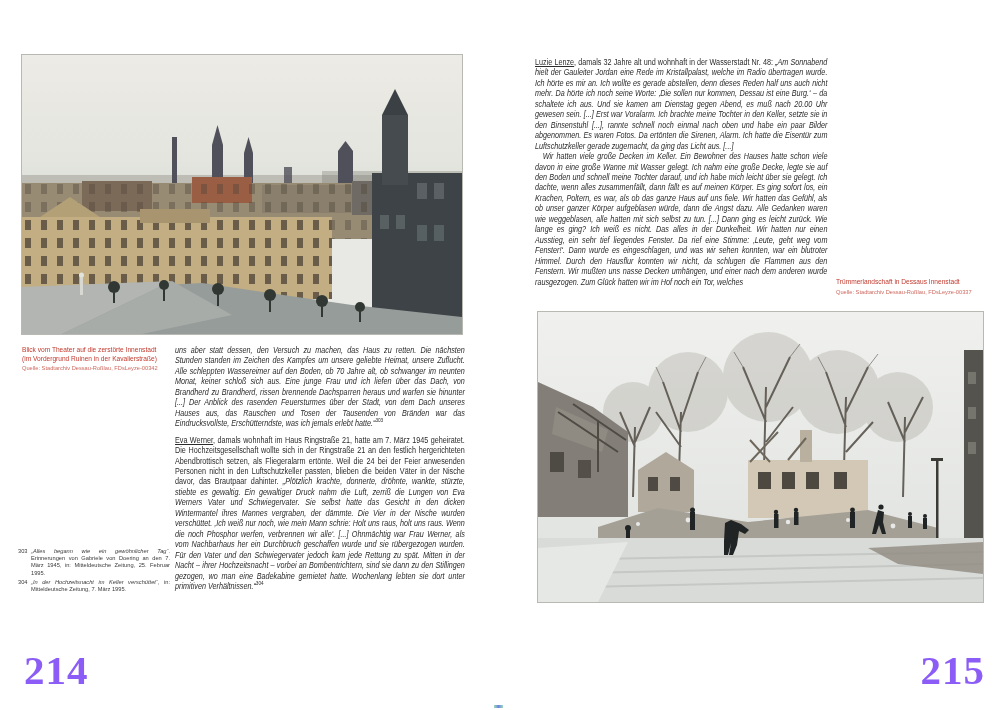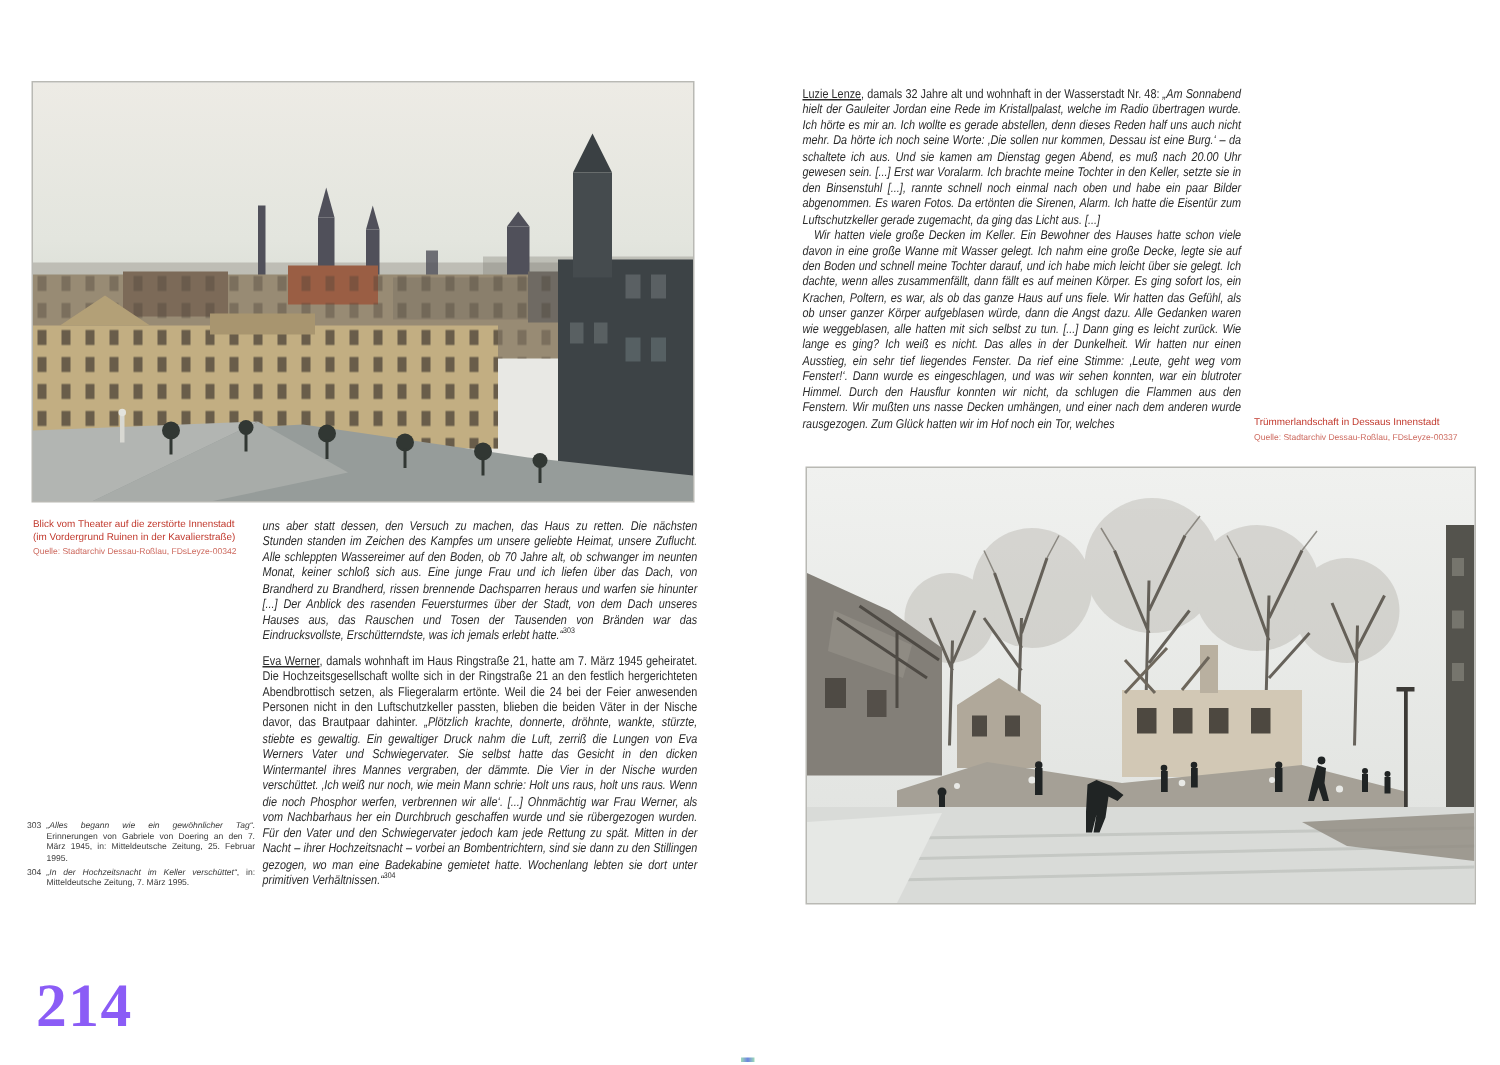--- a/index.html
+++ b/index.html
@@ -260,15 +260,16 @@
         <rect x="370" y="204" width="4" height="12"></rect>
           <circle cx="372" cy="202" r="2"></circle>
         <rect x="385" y="206" width="4" height="11"></rect>
           <circle cx="387" cy="204" r="2"></circle>
         <circle cx="90" cy="216" r="3"></circle>
           <rect x="88" y="218" width="4" height="8"></rect>
       </g>
     </svg>
   </div>
 
+  <div class="pagenum" style="left:405px;top:650px;width:80px;text-align:right;">215</div>
 </div>
 
 <div class="regmark" style="left:494px;top:705px;"></div>
 
 </body></html>

